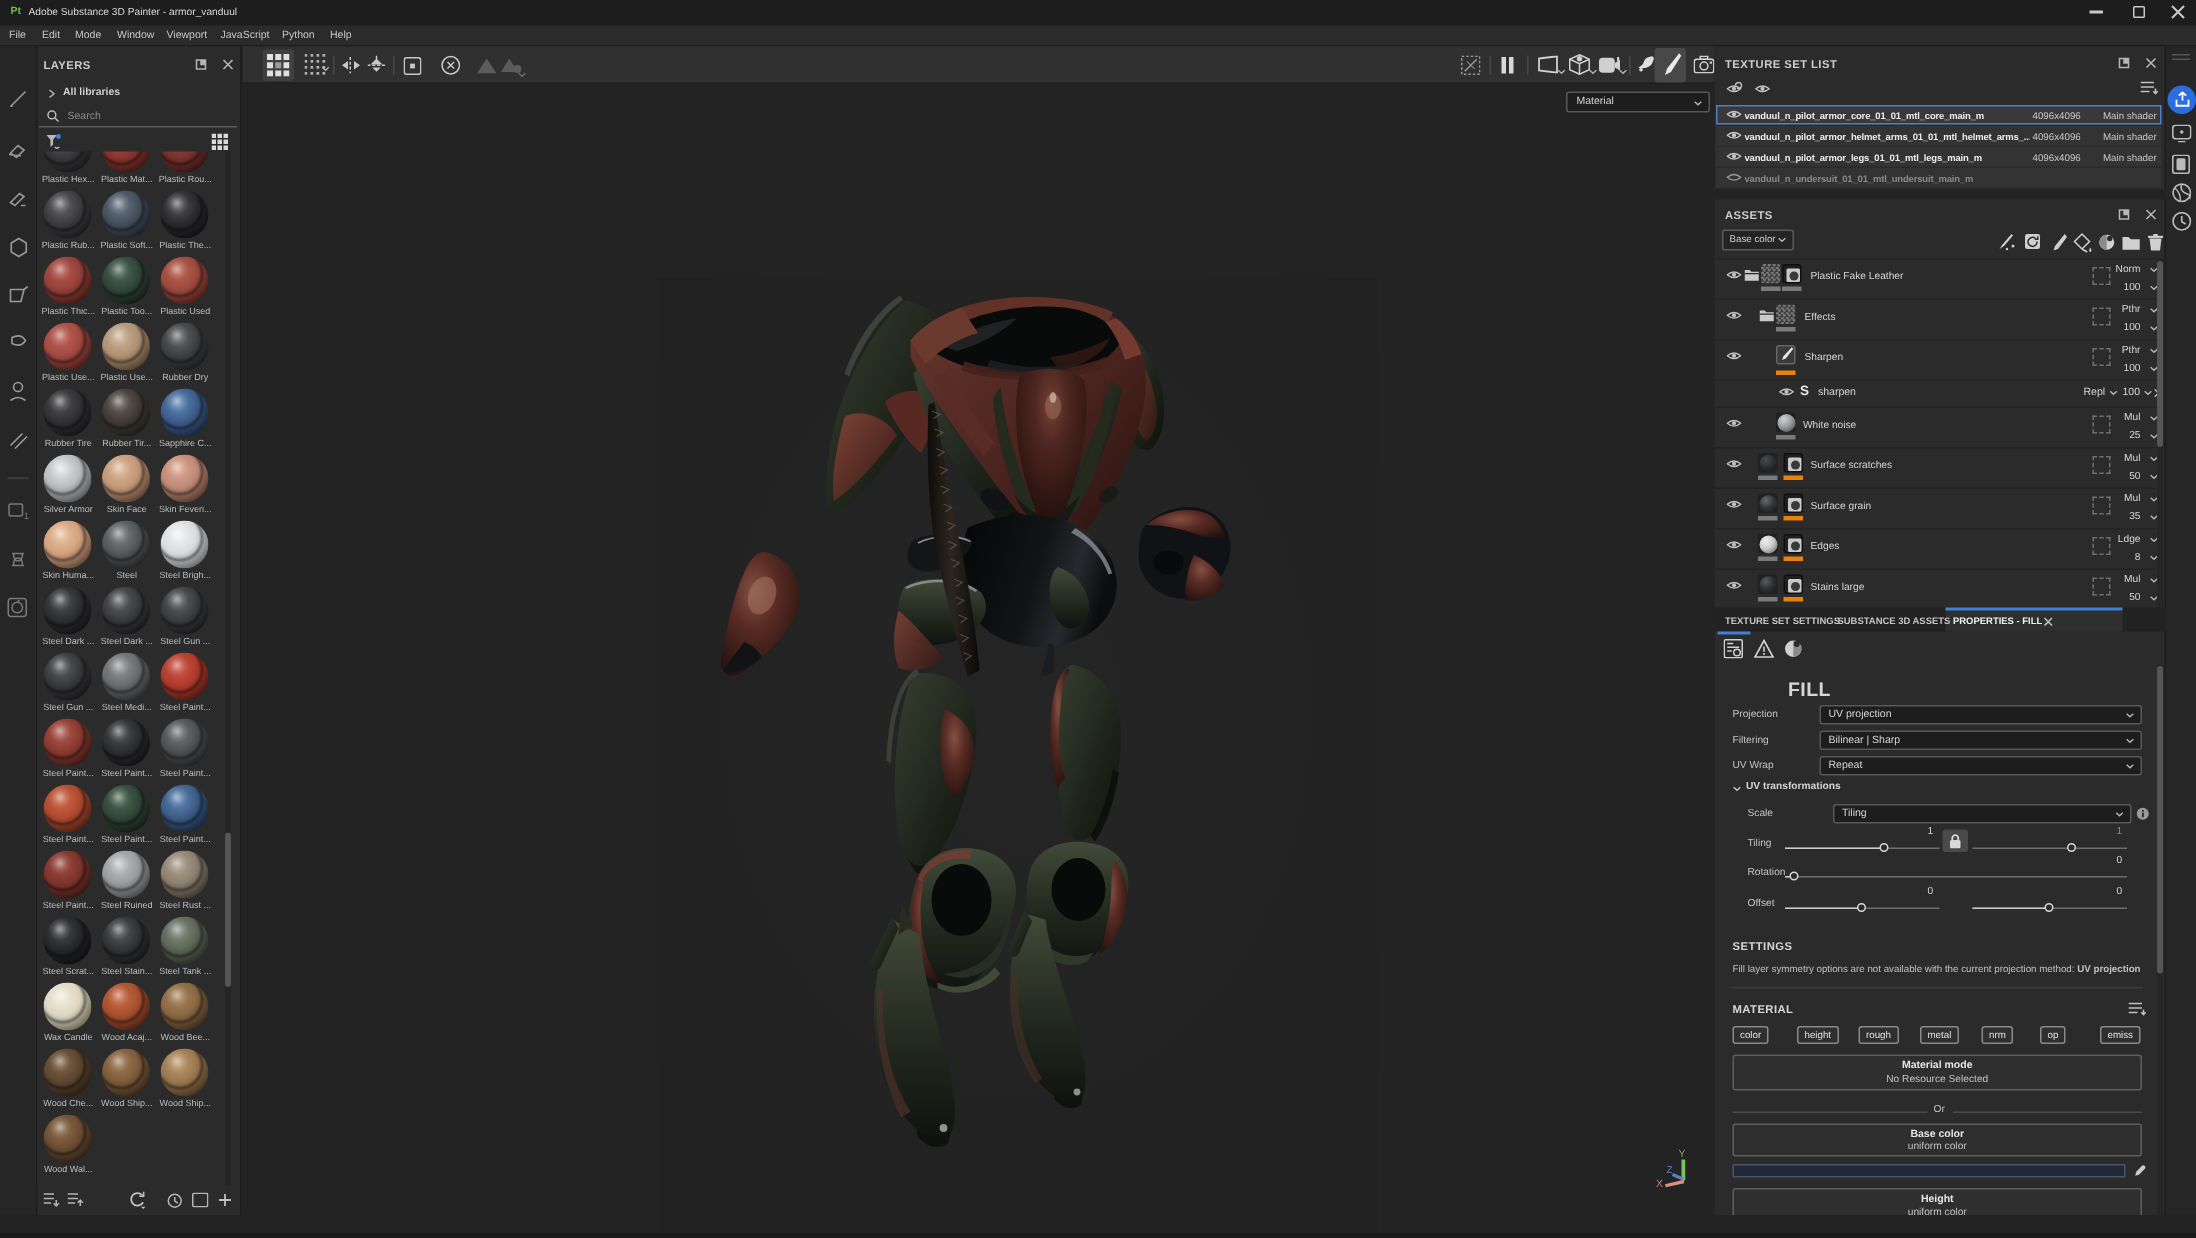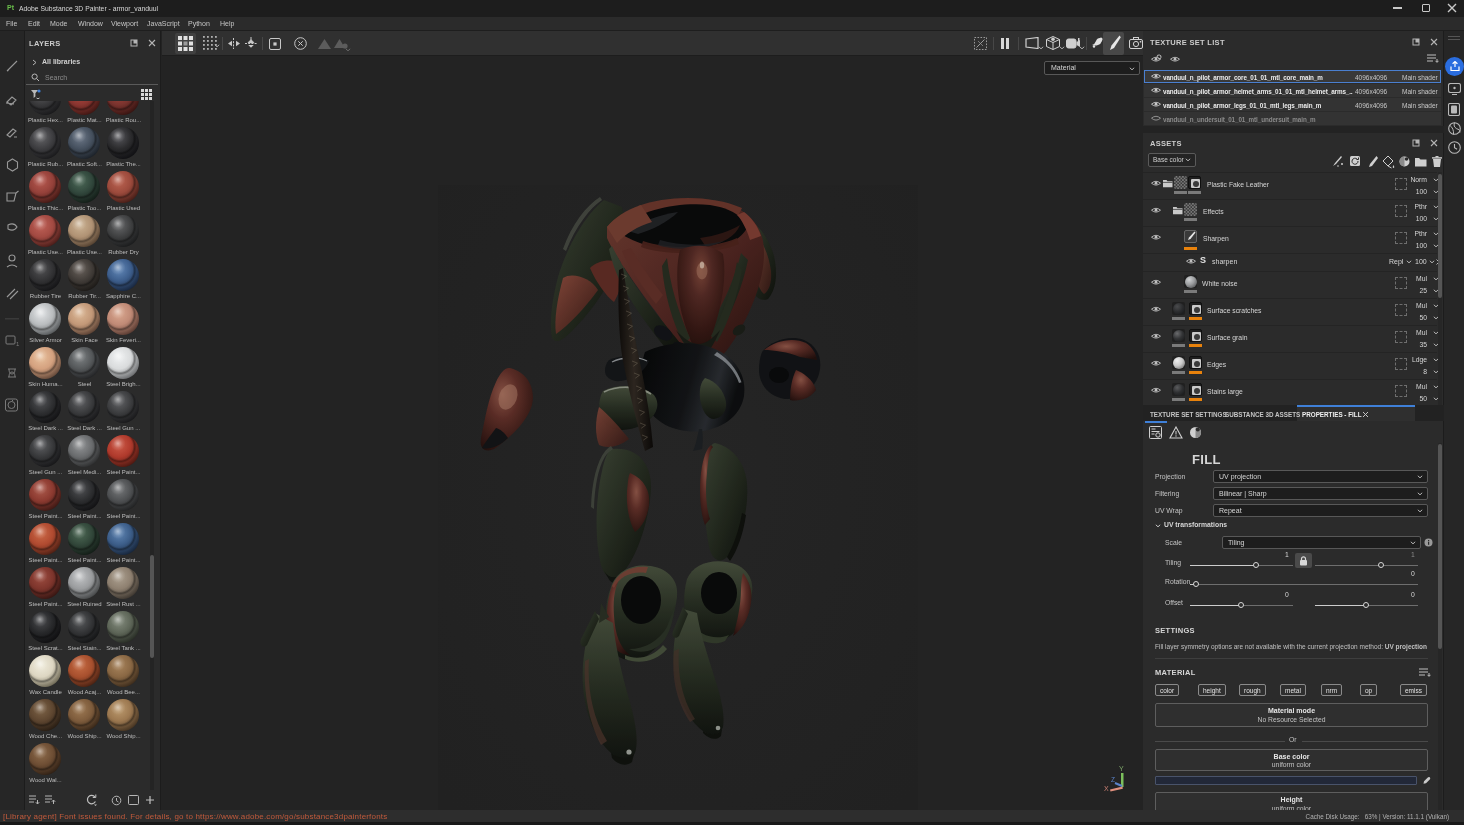--- a/index.html
+++ b/index.html
@@ -940,17 +940,13 @@
       </svg>
 <svg class="abs" style="left:4px;top:91px" width="13" height="13" viewBox="0 0 13 13">
         <circle cx="6.5" cy="6.5" r="5.8" stroke="#b9b9b9" fill="none" stroke-width="1.1"></circle>
         <path d="M2 3.5 q4 3 3.5 9 M6.5 0.7 q-2 5 4.5 7 q1.5 0.5 0.8 3" stroke="#b9b9b9" fill="none" stroke-width="1"></path>
       </svg>
 <svg class="abs" style="left:4px;top:110px" width="13" height="13" viewBox="0 0 13 13">
         <circle cx="6.5" cy="6.5" r="5.8" stroke="#b9b9b9" fill="none" stroke-width="1.1"></circle>
         <path d="M6.5 3 v3.8 l2.6 1.5" stroke="#b9b9b9" fill="none" stroke-width="1.1"></path>
       </svg>
 </div>
-    <div class="abs" style="left:0;top:810px;width:1464px;height:12px;background:#2d2d2d;">
-<span class="abs" style="left:3px;top:2px;font-size:8px;letter-spacing:0.18px;color:#c05a3c;">[Library agent] Font issues found. For details, go to https://www.adobe.com/go/substance3dpainterfonts</span>
-<span class="abs" style="left:1155px;top:2.5px;width:294px;font-size:6.3px;color:#b2b2b2;text-align:right;">Cache Disk Usage:&nbsp;&nbsp;&nbsp;63% | Version: 11.1.1 (Vulkan)</span>
-</div>
 <div class="abs" style="left:0;top:822px;width:1464px;height:3px;background:#191919;"></div>
   </div>
 </body></html>

